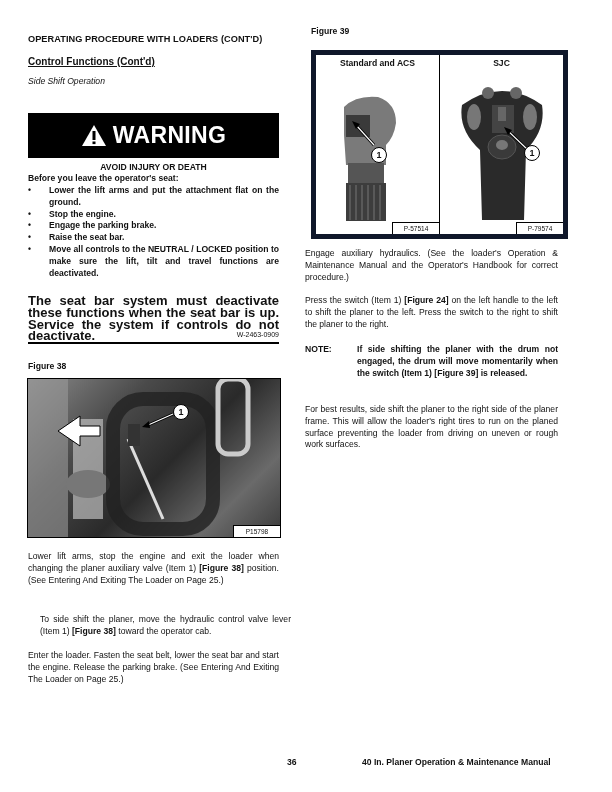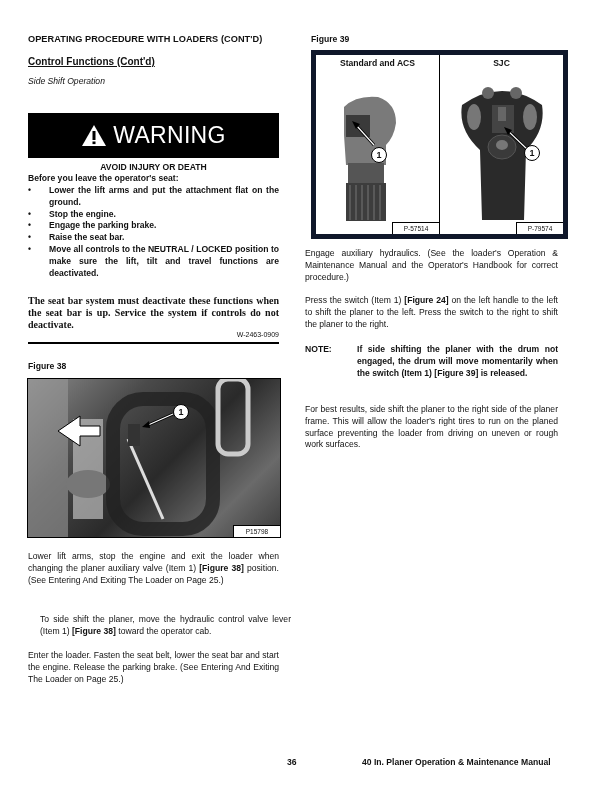--- a/index.html
+++ b/index.html
@@ -4,47 +4,47 @@
 <style>
   html, body { margin:0; padding:0; background:#fff; }
   body { width:612px; height:792px; position:relative; overflow:hidden;
          font-family:"Liberation Sans", sans-serif; color:#111; }
   .abs { position:absolute; }
   .h1 { left:28px; top:34px; font-size:9.2px; font-weight:bold; letter-spacing:0.05px; }
   .h2 { left:28px; top:56px; font-size:10px; font-weight:bold;text-decoration:underline; }
   .h3 { left:28px; top:76px; font-size:8.6px; font-style:italic;text-align:right; }
   .warn-box { left:28px; top:113px; width:251px; height:45px; background:#000; color:#fff;
               display:flex; align-items:center; justify-content:center; }
-  .warn-box .w-label { font-size:23px; font-weight:normal; letter-spacing:0.3px; margin-left:6px; }
+  .warn-box .w-label { font-size:23px; font-weight:bold; letter-spacing:0.3px; margin-left:6px; }
   .warn-box svg { width:26px; height:23px; }
   .avoid { left:28px; top:162px; width:251px; text-align:center; font-size:8.6px; font-weight:bold; }
   .before { left:28px; top:173px; font-size:8.6px; font-weight:bold; }
   .bullets { left:28px; top:185px; width:251px; margin:0; padding:0; list-style:none;
              font-size:8.6px; font-weight:bold; line-height:11.8px; }
   .bullets li { position:relative; padding-left:21px; text-align:justify; }
   .bullets li .dot { position:absolute; left:0; top:0; }
-  .seatbar { left:28px; top:295px; width:251px; font-size:10px; font-weight:bold;
-             line-height:11.8px; text-align:justify;font-family:Liberation Serif, serif; }
+  .seatbar { left:28px; top:295px; width:251px; font-size:13px; font-weight:bold;
+             line-height:11.8px; text-align:justify; }
   .wcode { left:28px; top:331px; width:251px; text-align:right; font-size:7px; }
   .rule { left:28px; top:342px; width:251px; height:2px; background:#000; }
   .fig-label { font-size:8.6px; font-weight:bold; }
   .fig38-label { left:28px; top:361px; }
   .fig38 { left:27px; top:378px; width:252px; height:158px; border:1px solid #000;
            background:linear-gradient(135deg,#8a8a8a 0%,#4a4a4a 30%,#2a2a2a 55%,#6a6a6a 80%,#3a3a3a 100%);
            overflow:hidden; }
   .photo-code { position:absolute; right:0; bottom:0; background:#fff; border-top:1px solid #000;
                 border-left:1px solid #000; font-size:6.5px; padding:2px 8px; width:30px; text-align:center; }
   .callout { position:absolute; width:16px; height:16px; border-radius:50%; background:#fff;
              border:1.3px solid #000; font-size:9px; font-weight:bold; display:flex;
              align-items:center; justify-content:center; box-sizing:border-box; }
   .para { font-size:8.6px; line-height:11.8px; text-align:justify; }
   .p1 { left:28px; top:551px; width:251px; }
   .p2 { left:40px; top:614px; width:251px; }
   .p3 { left:28px; top:650px; width:251px; }
-  .fig39-label { left:311px; top:34px; }
+  .fig39-label { left:311px; top:26px; }
   .fig39 { left:311px; top:50px; width:247px; height:179px; border:5px solid #0f172a; display:flex; }
   .fig39 .panel { position:relative; flex:1; height:100%; overflow:hidden; }
   .fig39 .panel + .panel { border-left:1px solid #000; }
   .panel-title { position:absolute; top:3px; left:0; right:0; text-align:center; font-size:8.6px; font-weight:bold; }
   .r1 { left:305px; top:248px; width:253px; }
   .r2 { left:305px; top:295px; width:253px; }
   .note { left:305px; top:344px; width:253px; font-size:8.6px; font-weight:bold; line-height:11.8px; }
   .note .nlabel { position:absolute; left:0; top:0; }
   .note .ntext { margin-left:52px; text-align:justify; display:block; }
   .r3 { left:305px; top:404px; width:253px; }

